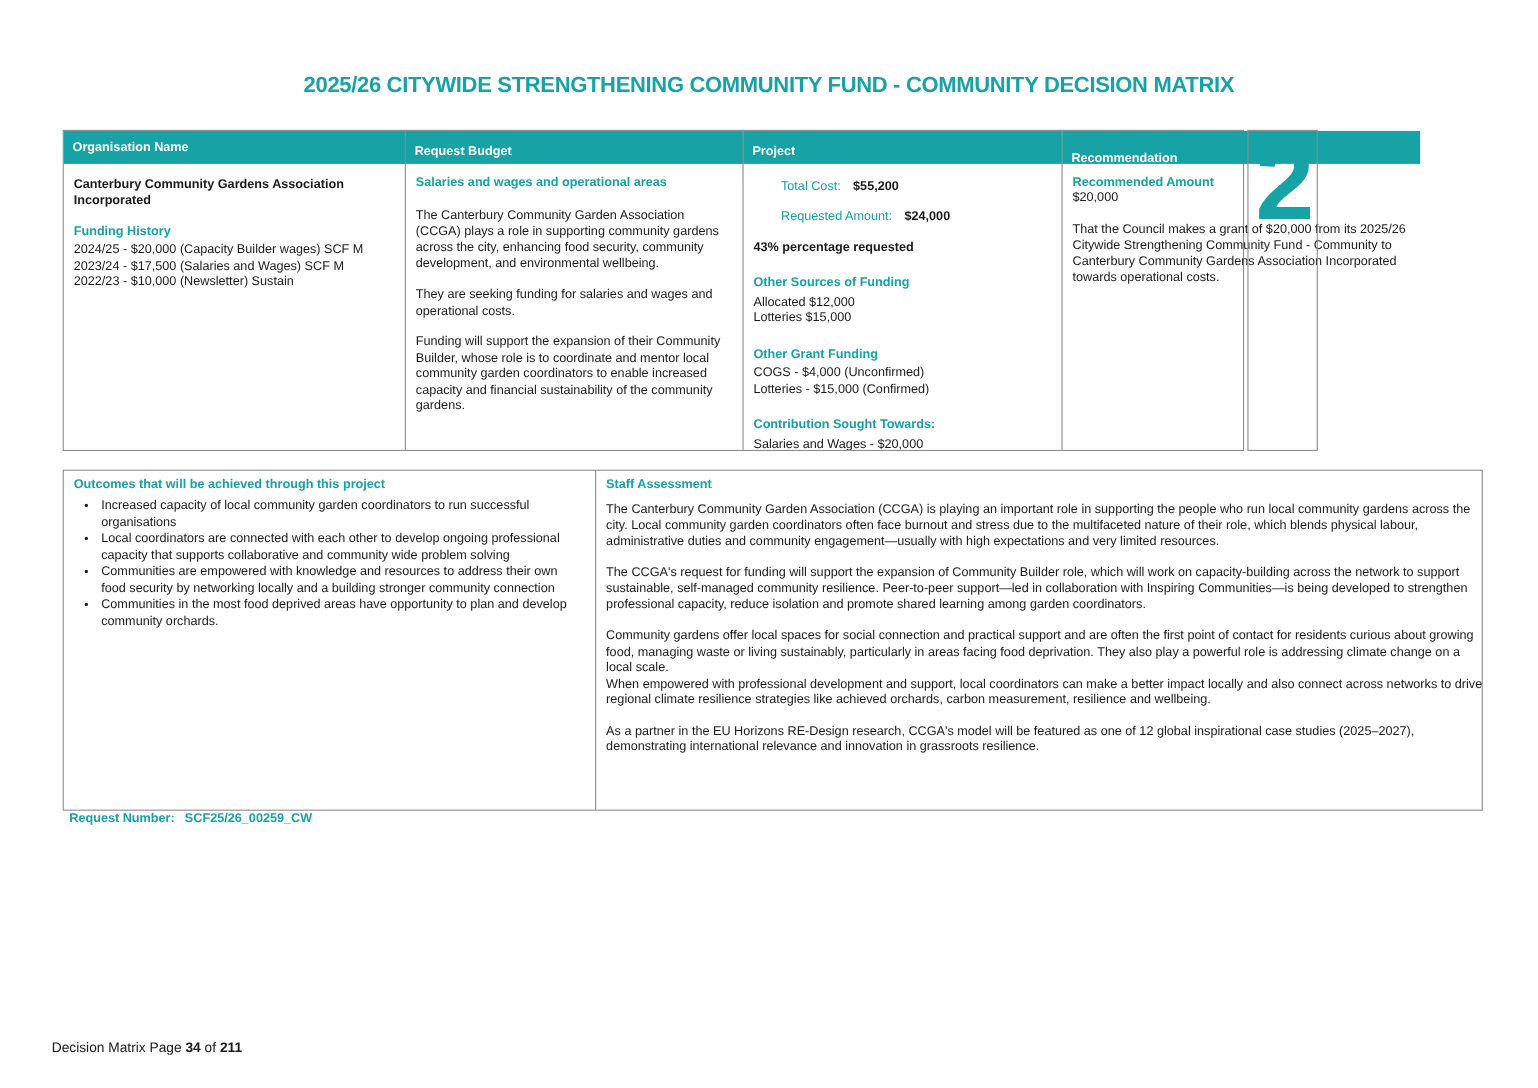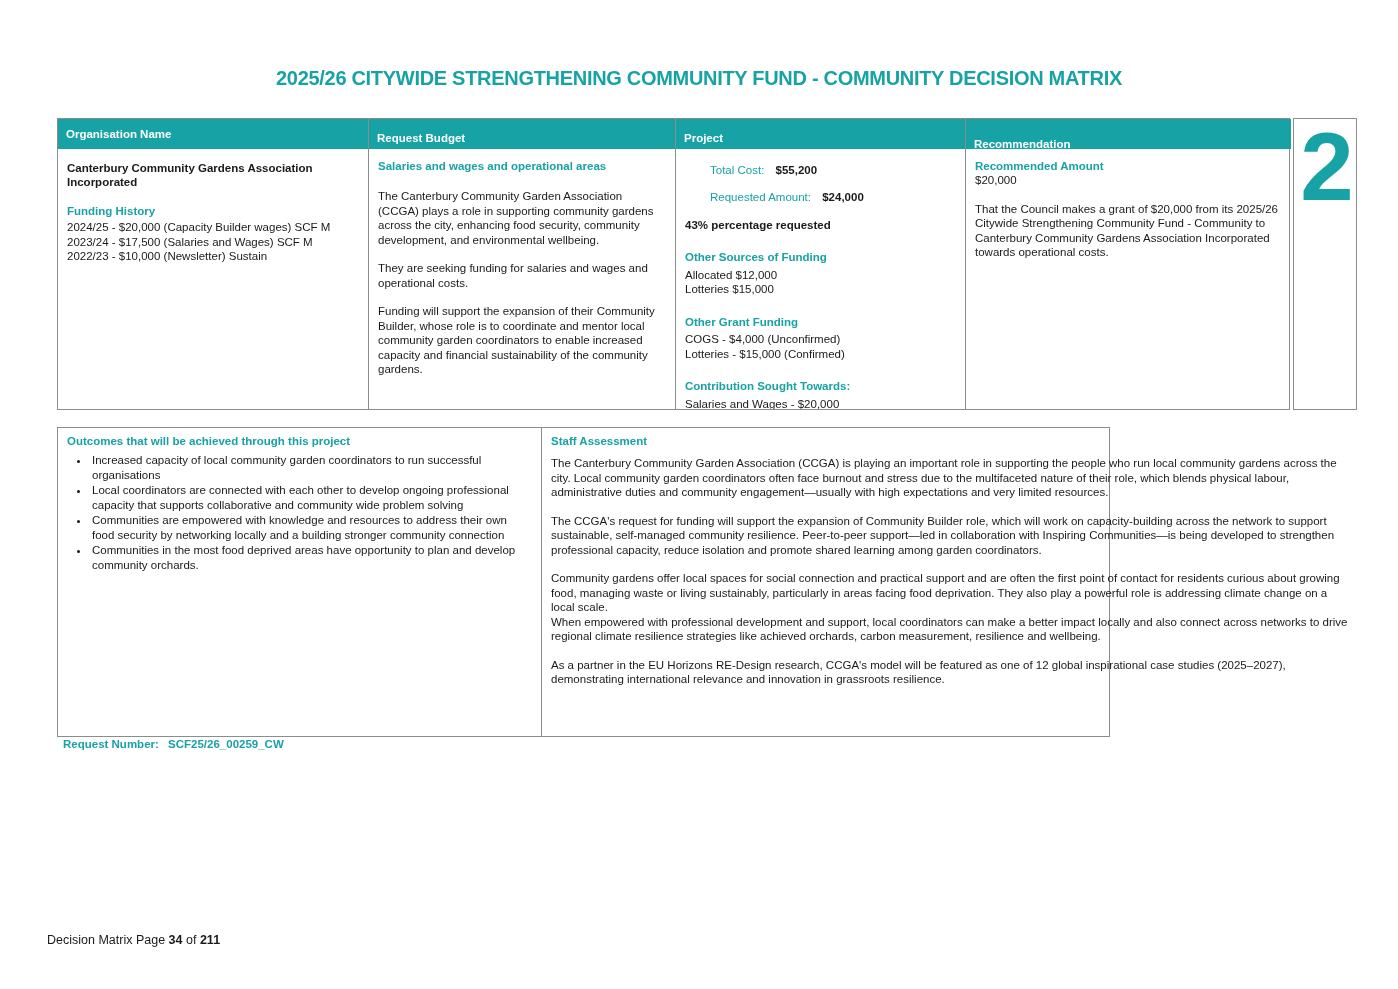--- a/index.html
+++ b/index.html
@@ -23,21 +23,21 @@
     letter-spacing: -0.3px;
     color: #17A2A6;
     font-family: "Liberation Sans", sans-serif;
   }
 
   .content { position: absolute; left: 57px; top: 118px; width: 1301px; }
 
   
   .matrix-row { display: flex; align-items: flex-start; gap: 3px; }
   .matrix-table {
-    width: 1233px;
+    width: 1074px;
     border: 1px solid #8c8c8c;
     display: grid;
     grid-template-columns: 311px 307px 290px 325px;
     grid-template-rows: 30px 260px;
   }
   .th {
     background: #17A2A6;
     color: #ffffff;
     font-weight: bold;
     padding: 0 8px;
@@ -82,41 +82,41 @@
     line-height: 0.92;
     font-weight: bold;
     color: #17A2A6;
     margin-top: 4px;
     letter-spacing: -4px;
   }
 
   
   .assessment-table {
     margin-top: 17px;
-    width: 1053px;
+    width: 1291px;
     border: 1px solid #8c8c8c;
     display: grid;
     grid-template-columns: 484px 815px;
     grid-template-rows: 308px;
   }
   .assessment-table .td { padding: 6px 9px; }
   ul.bullets { margin: 5px 0 0 0; padding-left: 23px; }
   ul.bullets li { margin-bottom: 1px; padding-left: 2px; }
   .staff-cell .section-h { margin-bottom: 8px; }
 
   .request-number {
     padding-left: 6px;
     color: #17A2A6;
     font-weight: bold;
   }
   .request-number .val { margin-left: 6px; }
 
   .page-footer {
     position: absolute;
-    left: 47px; bottom: 40px;
+    left: 47px; bottom: 28px;
     font-size: 12.5px;
     color: #1a1a1a;
   }
 </style>
 </head>
 <body>
 
 <div class="page-title">2025/26 CITYWIDE STRENGTHENING COMMUNITY FUND - COMMUNITY DECISION MATRIX</div>
 
 <div class="content">

